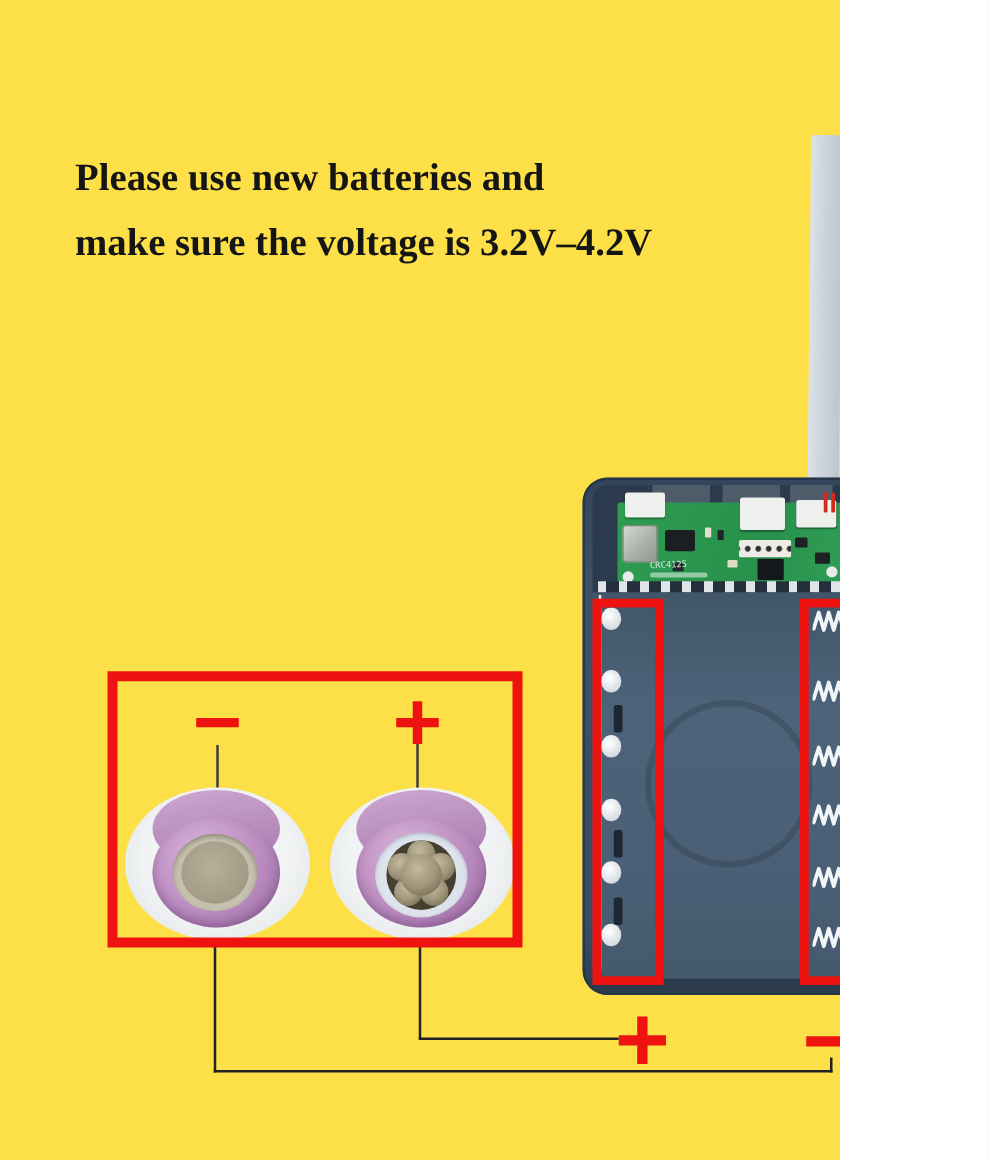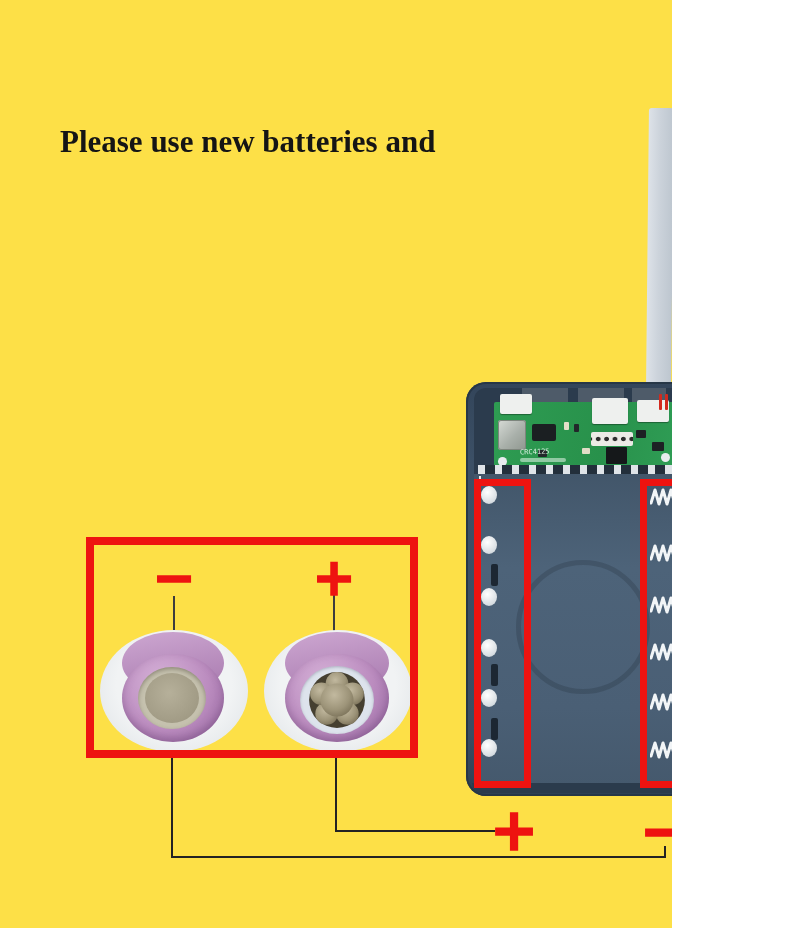--- a/index.html
+++ b/index.html
@@ -77,20 +77,21 @@
   
   .wline{position:absolute;background:#232323;z-index:2;}
 </style>
 </head>
 <body>
 
 <div class="stage">
 
   <div class="heading">
     <div>Please use new batteries and</div>
+    <div>make sure the voltage is 3.2V–4.2V</div>
   </div>
 
   <div class="strap"></div>
 
   <div class="case">
     <div class="pcb-zone">
       <div class="shroud" style="left:48px;width:46px;"></div>
       <div class="shroud" style="left:104px;width:46px;"></div>
       <div class="shroud" style="left:158px;width:34px;"></div>
       <div class="pcb">

